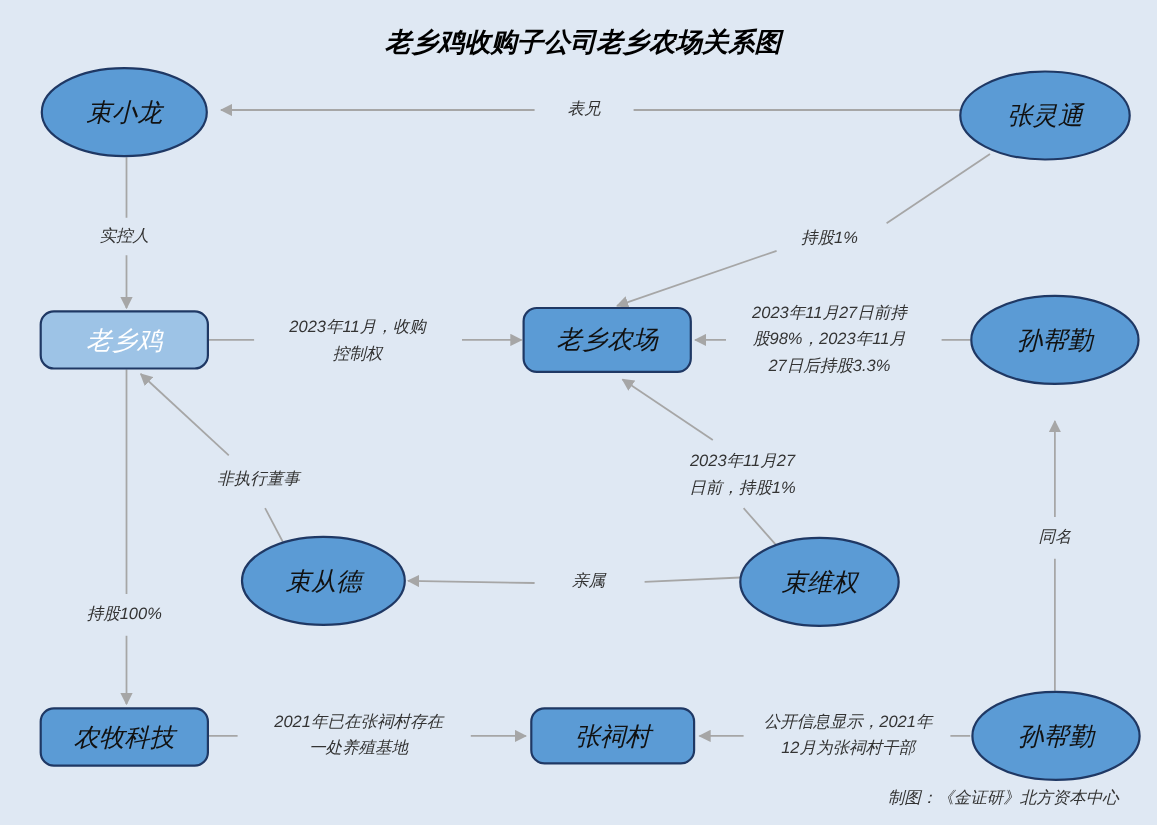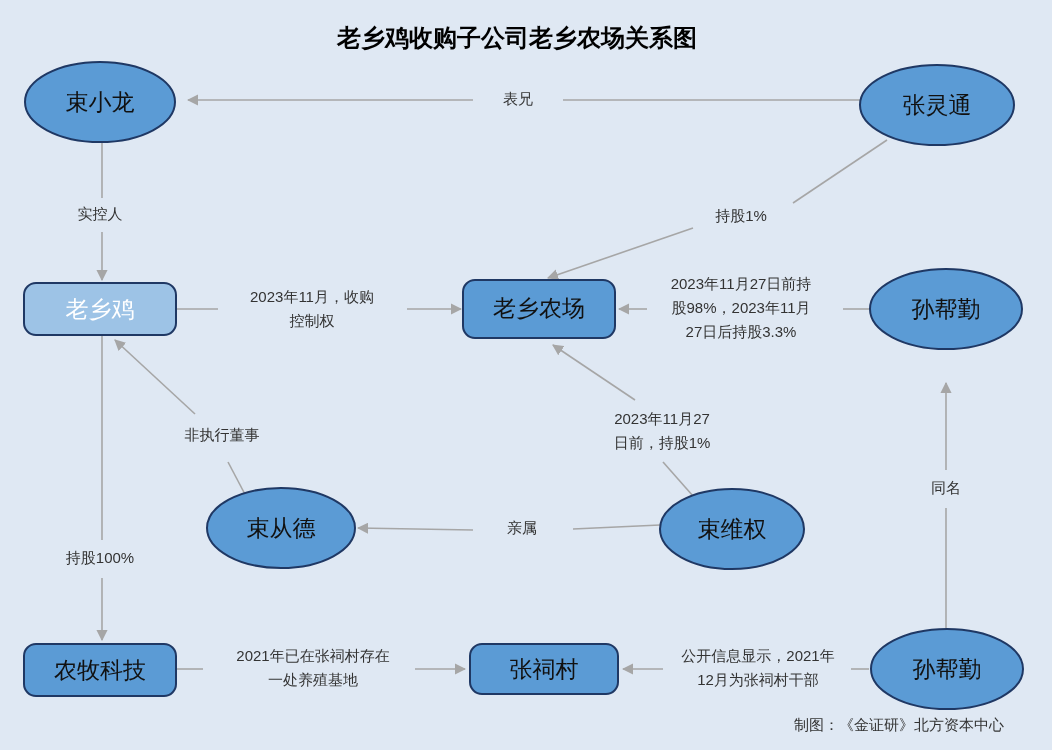--- a/index.html
+++ b/index.html
@@ -3,21 +3,21 @@
 <meta charset="utf-8">
 <style>
   html,body{margin:0;padding:0;}
   body{
     width:1052px;height:750px;
     background:#dfe8f3;
     font-family:"Liberation Sans","DejaVu Sans",sans-serif;
     overflow:hidden;
     position:relative;
   }
-  #stage{position:absolute;left:3px;top:0;width:898px;height:750px;}
+  #stage{position:absolute;left:16px;top:0;width:898px;height:750px;font-style:italic;}
   svg#diagram{position:absolute;left:0;top:0;width:1052px;height:750px;display:block;}
   .node-ellipse{fill:#5B9BD5;stroke:#1F3864;stroke-width:2;}
   .node-rect-dark{fill:#5B9BD5;stroke:#1F3864;stroke-width:2;}
   .node-rect-light{fill:#9DC3E6;stroke:#1F3864;stroke-width:2;}
   .edge{stroke:#a6a6a6;stroke-width:1.6;fill:none;}
   .node-label{font-family:"Liberation Sans","DejaVu Sans",sans-serif;font-size:23px;fill:#111111;text-anchor:middle;dominant-baseline:middle;}
   .node-label-white{font-family:"Liberation Sans","DejaVu Sans",sans-serif;font-size:23px;fill:#ffffff;text-anchor:middle;dominant-baseline:middle;}
   .edge-label{font-family:"Liberation Sans","DejaVu Sans",sans-serif;font-size:15px;fill:#333333;text-anchor:middle;dominant-baseline:middle;}
   .title-text{font-family:"Liberation Sans","DejaVu Sans",sans-serif;font-size:24px;font-weight:bold;fill:#000000;text-anchor:middle;dominant-baseline:middle;}
   .credit-text{font-family:"Liberation Sans","DejaVu Sans",sans-serif;font-size:15px;fill:#333333;text-anchor:middle;dominant-baseline:middle;}

